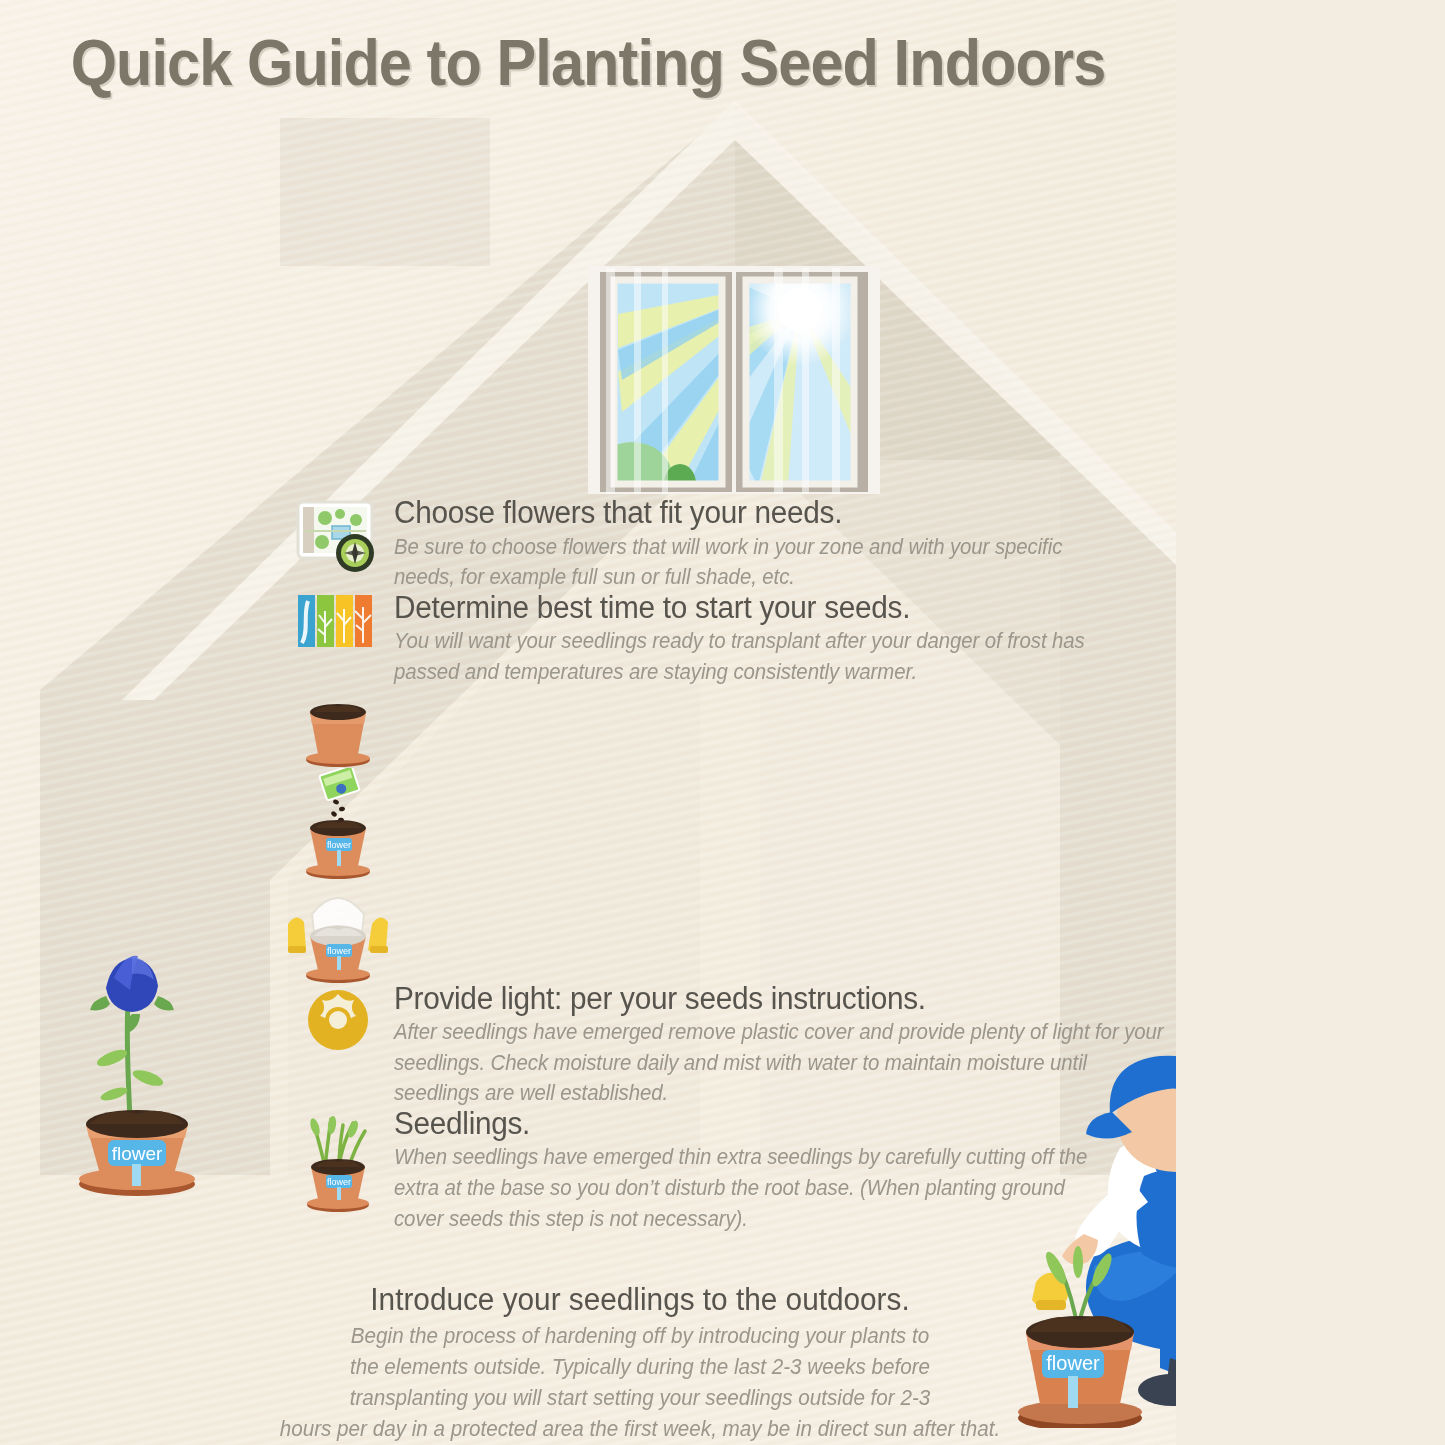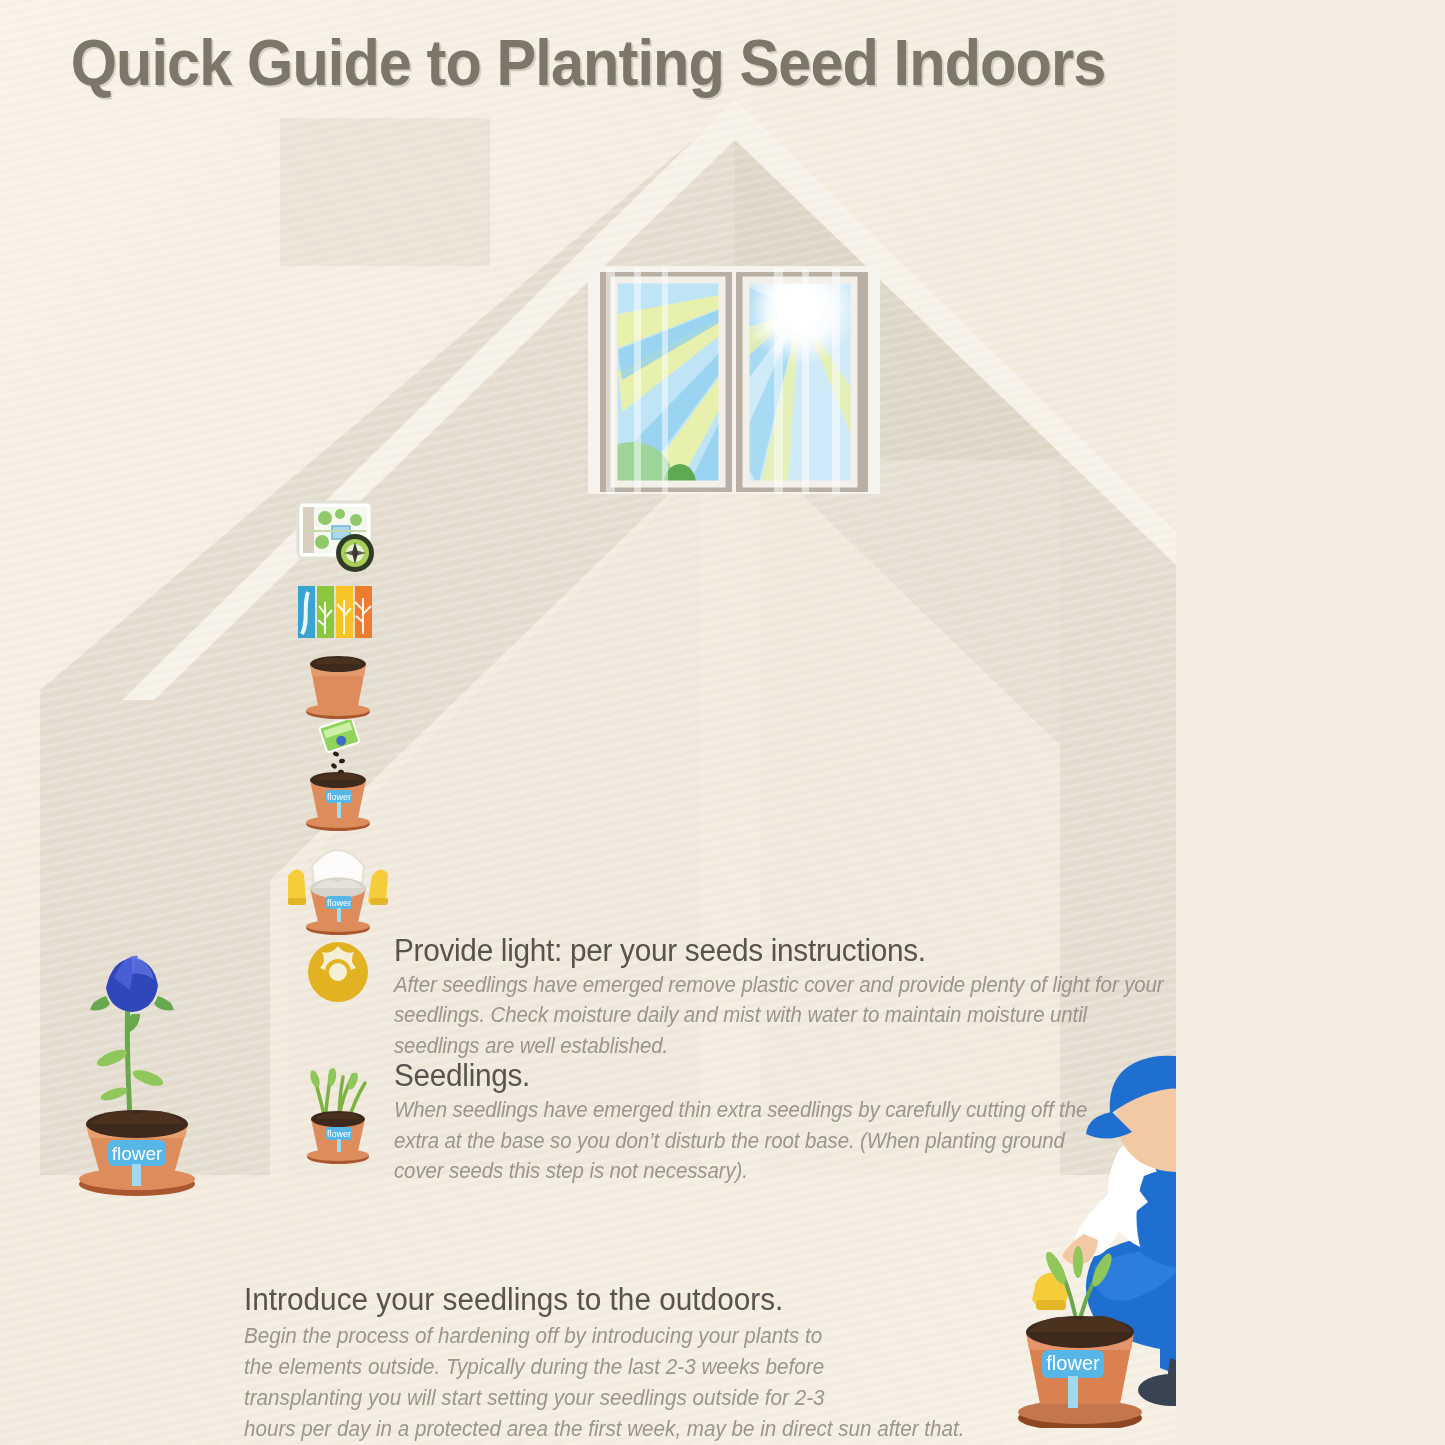--- a/index.html
+++ b/index.html
@@ -77,22 +77,22 @@
     color:#9b968b;
     line-height:1.42;
     letter-spacing:-0.1px;
     transform:scaleX(0.95);
     transform-origin:left center;
     margin-top:1px;
   }
   .step-body div{white-space:nowrap;}
   
   .outro{
-    position:absolute;left:228px;top:1282px;width:800px;
-    text-align:left;z-index:30;
+    position:absolute;left:240px;top:1282px;width:800px;
+    text-align:center;z-index:30;
   }
   .outro-head{
     font-size:31px;color:#57544e;line-height:1.15;
     transform:scaleX(0.96);
     white-space:nowrap;
   }
   .outro-body{
     font-size:21.5px;font-style:italic;color:#9b968b;
     line-height:1.45;margin-top:3px;
     transform:scaleX(0.96);
@@ -236,37 +236,51 @@
           </g>
           <rect x="40" y="28" width="18" height="13" fill="#a8d8ea" stroke="#6fb5d0" stroke-width="1.5"></rect>
           <path d="M13,33 H74" stroke="#c9d9ae" stroke-width="2" fill="none"></path>
           <circle cx="63" cy="55" r="19" fill="#2f3b25"></circle>
           <circle cx="63" cy="55" r="14" fill="#a9cf5a"></circle>
           <circle cx="63" cy="55" r="9" fill="#e8f0cf"></circle>
           <path d="M63,44 L66,55 L63,66 L60,55 Z" fill="#3a3a32"></path>
           <path d="M52,55 L63,52 L74,55 L63,58 Z" fill="#3a3a32" opacity="0.8"></path>
         </svg>
       </div>
+      <div class="step-text">
+        <div class="step-head">Choose flowers that fit your needs.</div>
+        <div class="step-body">
+          <div>Be sure to choose flowers that will work in your zone and with your specific</div>
+          <div>needs, for example full sun or full shade, etc.</div>
+        </div>
+      </div>
     </div>
 
     <div class="step">
       <div class="step-icon">
         <svg width="86" height="56" viewBox="0 0 86 56">
           <rect x="3" y="2" width="17" height="52" fill="#3aa3d0"></rect>
           <rect x="22" y="2" width="17" height="52" fill="#8cc63f"></rect>
           <rect x="41" y="2" width="17" height="52" fill="#f7c325"></rect>
           <rect x="60" y="2" width="17" height="52" fill="#ef7b30"></rect>
           <path d="M7,50 C14,38 8,22 13,8" stroke="#ffffff" stroke-width="4" fill="none" opacity="0.9"></path>
           <g stroke="#ffffff" stroke-width="2" fill="none" opacity="0.9">
             <path d="M30,50 L30,18 M30,30 L24,22 M30,34 L37,26 M30,42 L23,36"></path>
             <path d="M49,50 L49,16 M49,28 L42,20 M49,32 L56,24"></path>
             <path d="M68,50 L68,14 M68,26 L60,18 M68,30 L76,22 M68,38 L61,32"></path>
           </g>
         </svg>
       </div>
+      <div class="step-text">
+        <div class="step-head">Determine best time to start your seeds.</div>
+        <div class="step-body">
+          <div>You will want your seedlings ready to transplant after your danger of frost has</div>
+          <div>passed and temperatures are staying consistently warmer.</div>
+        </div>
+      </div>
     </div>
 
     <div class="step">
       <div class="step-icon">
         <svg width="84" height="80" viewBox="0 0 84 80">
           <ellipse cx="42" cy="72" rx="32" ry="7" fill="#a9572e"></ellipse>
           <ellipse cx="42" cy="70" rx="32" ry="6" fill="#dd8c5c"></ellipse>
           <path d="M14,24 L70,24 L62,66 L22,66 Z" fill="#dd8c5c"></path>
           <path d="M14,24 L70,24 L68,36 L16,36 Z" fill="#e59a6b"></path>
           <ellipse cx="42" cy="24" rx="28" ry="8" fill="#3e2a1c"></ellipse>

